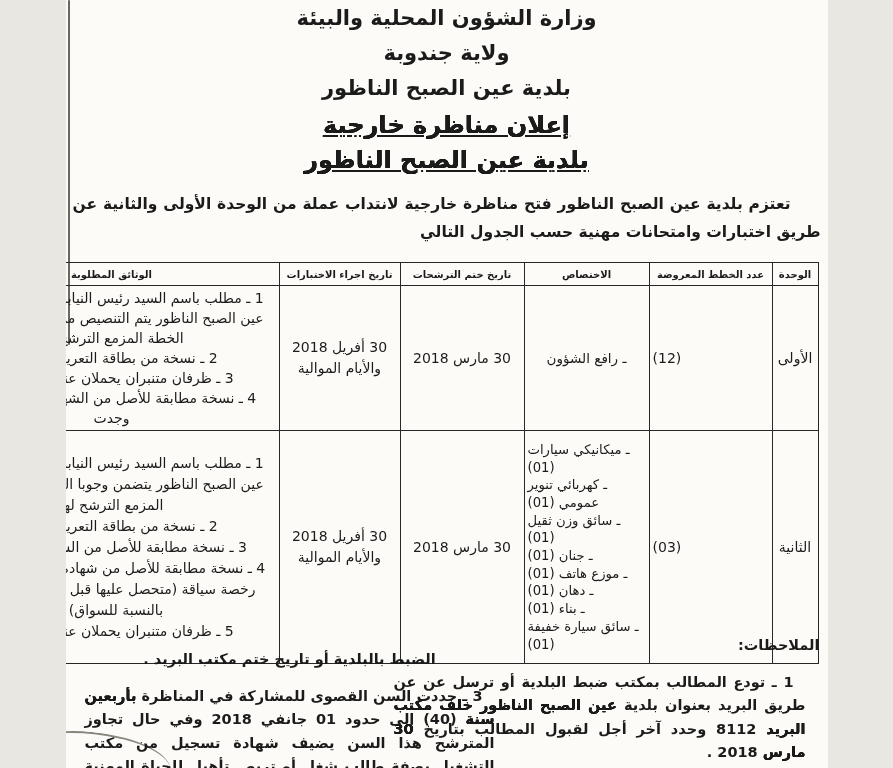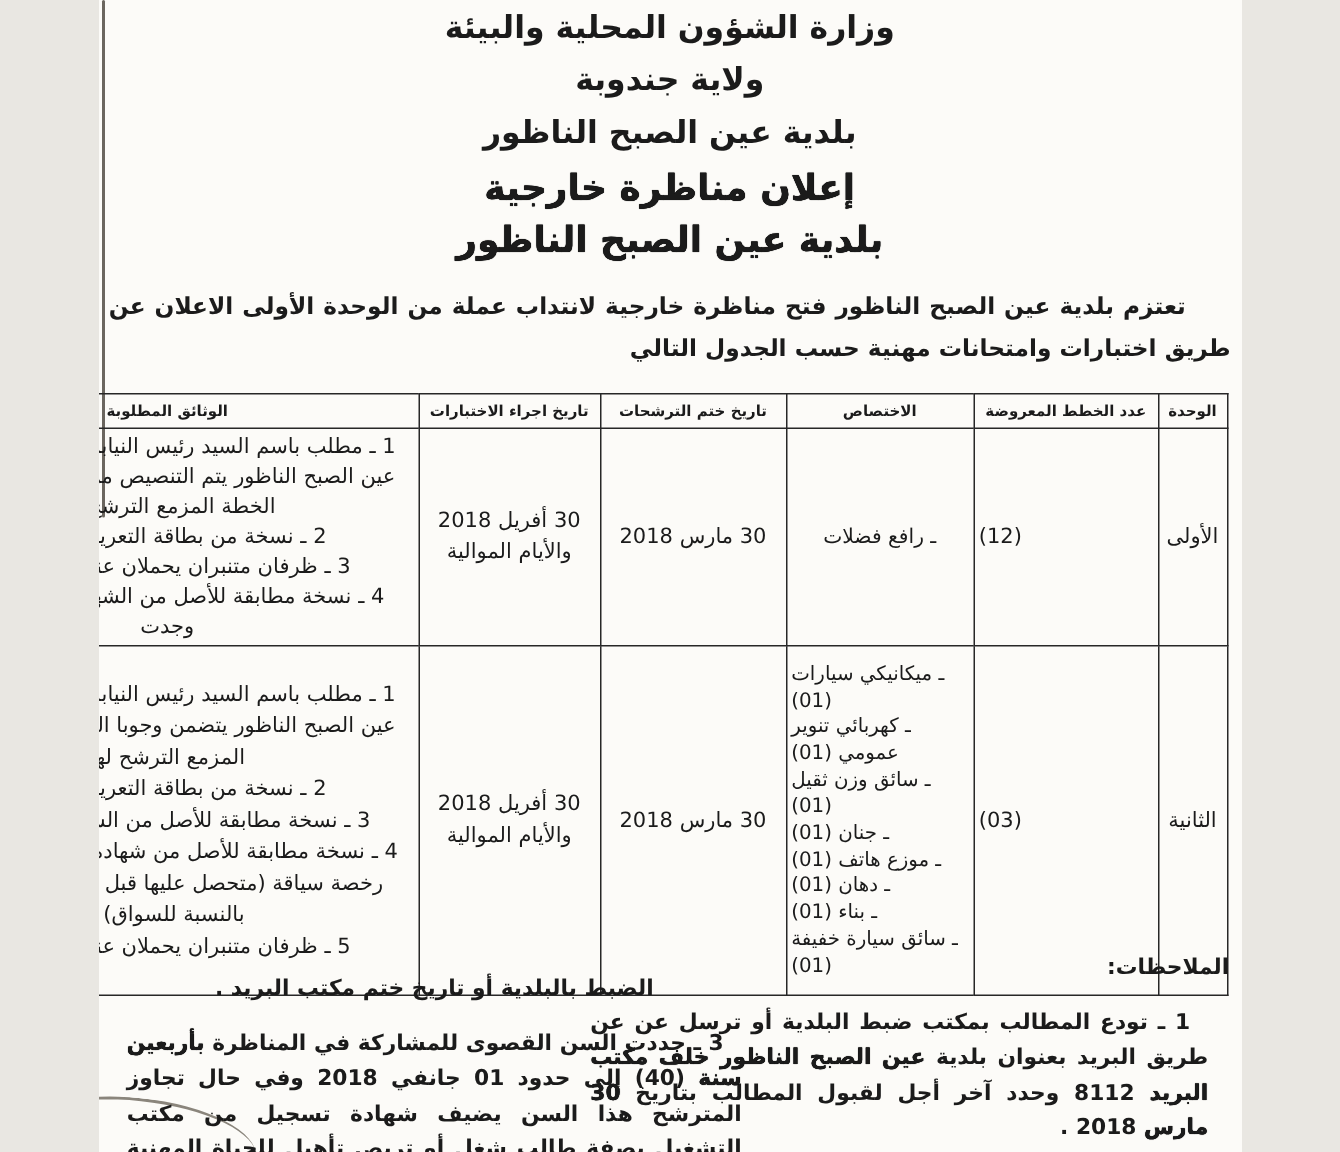--- a/index.html
+++ b/index.html
@@ -8,21 +8,21 @@
     background:#fcfbf8;color:#1b1b1b;overflow:hidden;
     font-family:"DejaVu Sans",sans-serif;direction:rtl;
   }
   
   .edge-line{position:absolute;left:2px;top:0;width:2px;height:345px;background:#6b665f;border-radius:2px;}
   .corner-curve{position:absolute;left:-55px;bottom:-26px;width:160px;height:60px;
     border-top:2.5px solid #8a857c;border-radius:50% 50% 0 0;transform:rotate(6deg);}
   
   .hdr{position:absolute;top:6px;left:0;right:0;text-align:center;}
   .hdr-line{font-size:21px;font-weight:700;margin-bottom:11px;letter-spacing:.5px;}
-  .hdr-line.big{font-size:24px;margin-bottom:7px;}
+  .hdr-line.big{font-size:24px;margin-bottom:7px;text-decoration:underline;}
   
   .intro{position:absolute;top:191px;right:7px;left:7px;
     font-size:15.5px;font-weight:700;line-height:1.8;text-align:justify;text-indent:30px;}
   
   table.doc-table{position:absolute;top:262px;right:9px;width:874px;
     border-collapse:collapse;table-layout:fixed;}
   .doc-table td,.doc-table th{border:1.7px solid #272727;padding:2px 3px;vertical-align:middle;overflow:hidden;}
   .doc-table th{font-size:10px;font-weight:700;height:20px;padding:1px 2px;}
   .pre{white-space:pre-line;}
   .cell-unit{font-size:14px;text-align:center;}
@@ -54,21 +54,21 @@
   <div class="corner-curve"></div>
 
   <div class="hdr">
     <div class="hdr-line">وزارة الشؤون المحلية والبيئة</div>
     <div class="hdr-line">ولاية جندوبة</div>
     <div class="hdr-line">بلدية عين الصبح الناظور</div>
     <div class="hdr-line big xb">إعلان مناظرة خارجية</div>
     <div class="hdr-line big xb">بلدية عين الصبح الناظور</div>
   </div>
 
-  <div class="intro">تعتزم بلدية عين الصبح الناظور فتح مناظرة خارجية لانتداب عملة من الوحدة الأولى الاعلان عن طريق اختبارات وامتحانات مهنية حسب الجدول التالي</div>
+  <div class="intro">تعتزم بلدية عين الصبح الناظور فتح مناظرة خارجية لانتداب عملة من الوحدة الأولى والثانية عن طريق اختبارات وامتحانات مهنية حسب الجدول التالي</div>
 
   <table class="doc-table">
     <colgroup>
       <col style="width:46px">
         <col style="width:123px">
         <col style="width:125px">
       <col style="width:124px">
         <col style="width:121px">
         <col style="width:335px">
     </colgroup>
@@ -77,21 +77,21 @@
       <th>الوحدة</th>
       <th>عدد الخطط المعروضة</th>
       <th>الاختصاص</th>
       <th>تاريخ ختم الترشحات</th>
       <th>تاريخ اجراء الاختبارات</th>
       <th>الوثائق المطلوبة</th>
     </tr>
     <tr class="row1">
       <td class="cell-unit">الأولى</td>
       <td class="cell-pos">(12)</td>
-      <td class="cell-spec1">ـ رافع فضلات</td>
+      <td class="cell-spec1">ـ رافع الشؤون</td>
       <td class="cell-date">30 مارس 2018</td>
       <td class="cell-date pre">30 أفريل 2018
 والأيام الموالية</td>
       <td class="cell-docs1 pre">1 ـ مطلب باسم السيد رئيس النيابة الخصوصية لبلدية عين الصبح الناظور يتم التنصيص من خلاله وجوبا على الخطة المزمع الترشح لها
 2 ـ نسخة من بطاقة التعريف الوطنية
 3 ـ ظرفان متنبران يحملان عنوان المترشح
 4 ـ نسخة مطابقة للأصل من الشهادة المدرسية إن وجدت</td>
     </tr>
     <tr class="row2">
       <td class="cell-unit">الثانية</td>

